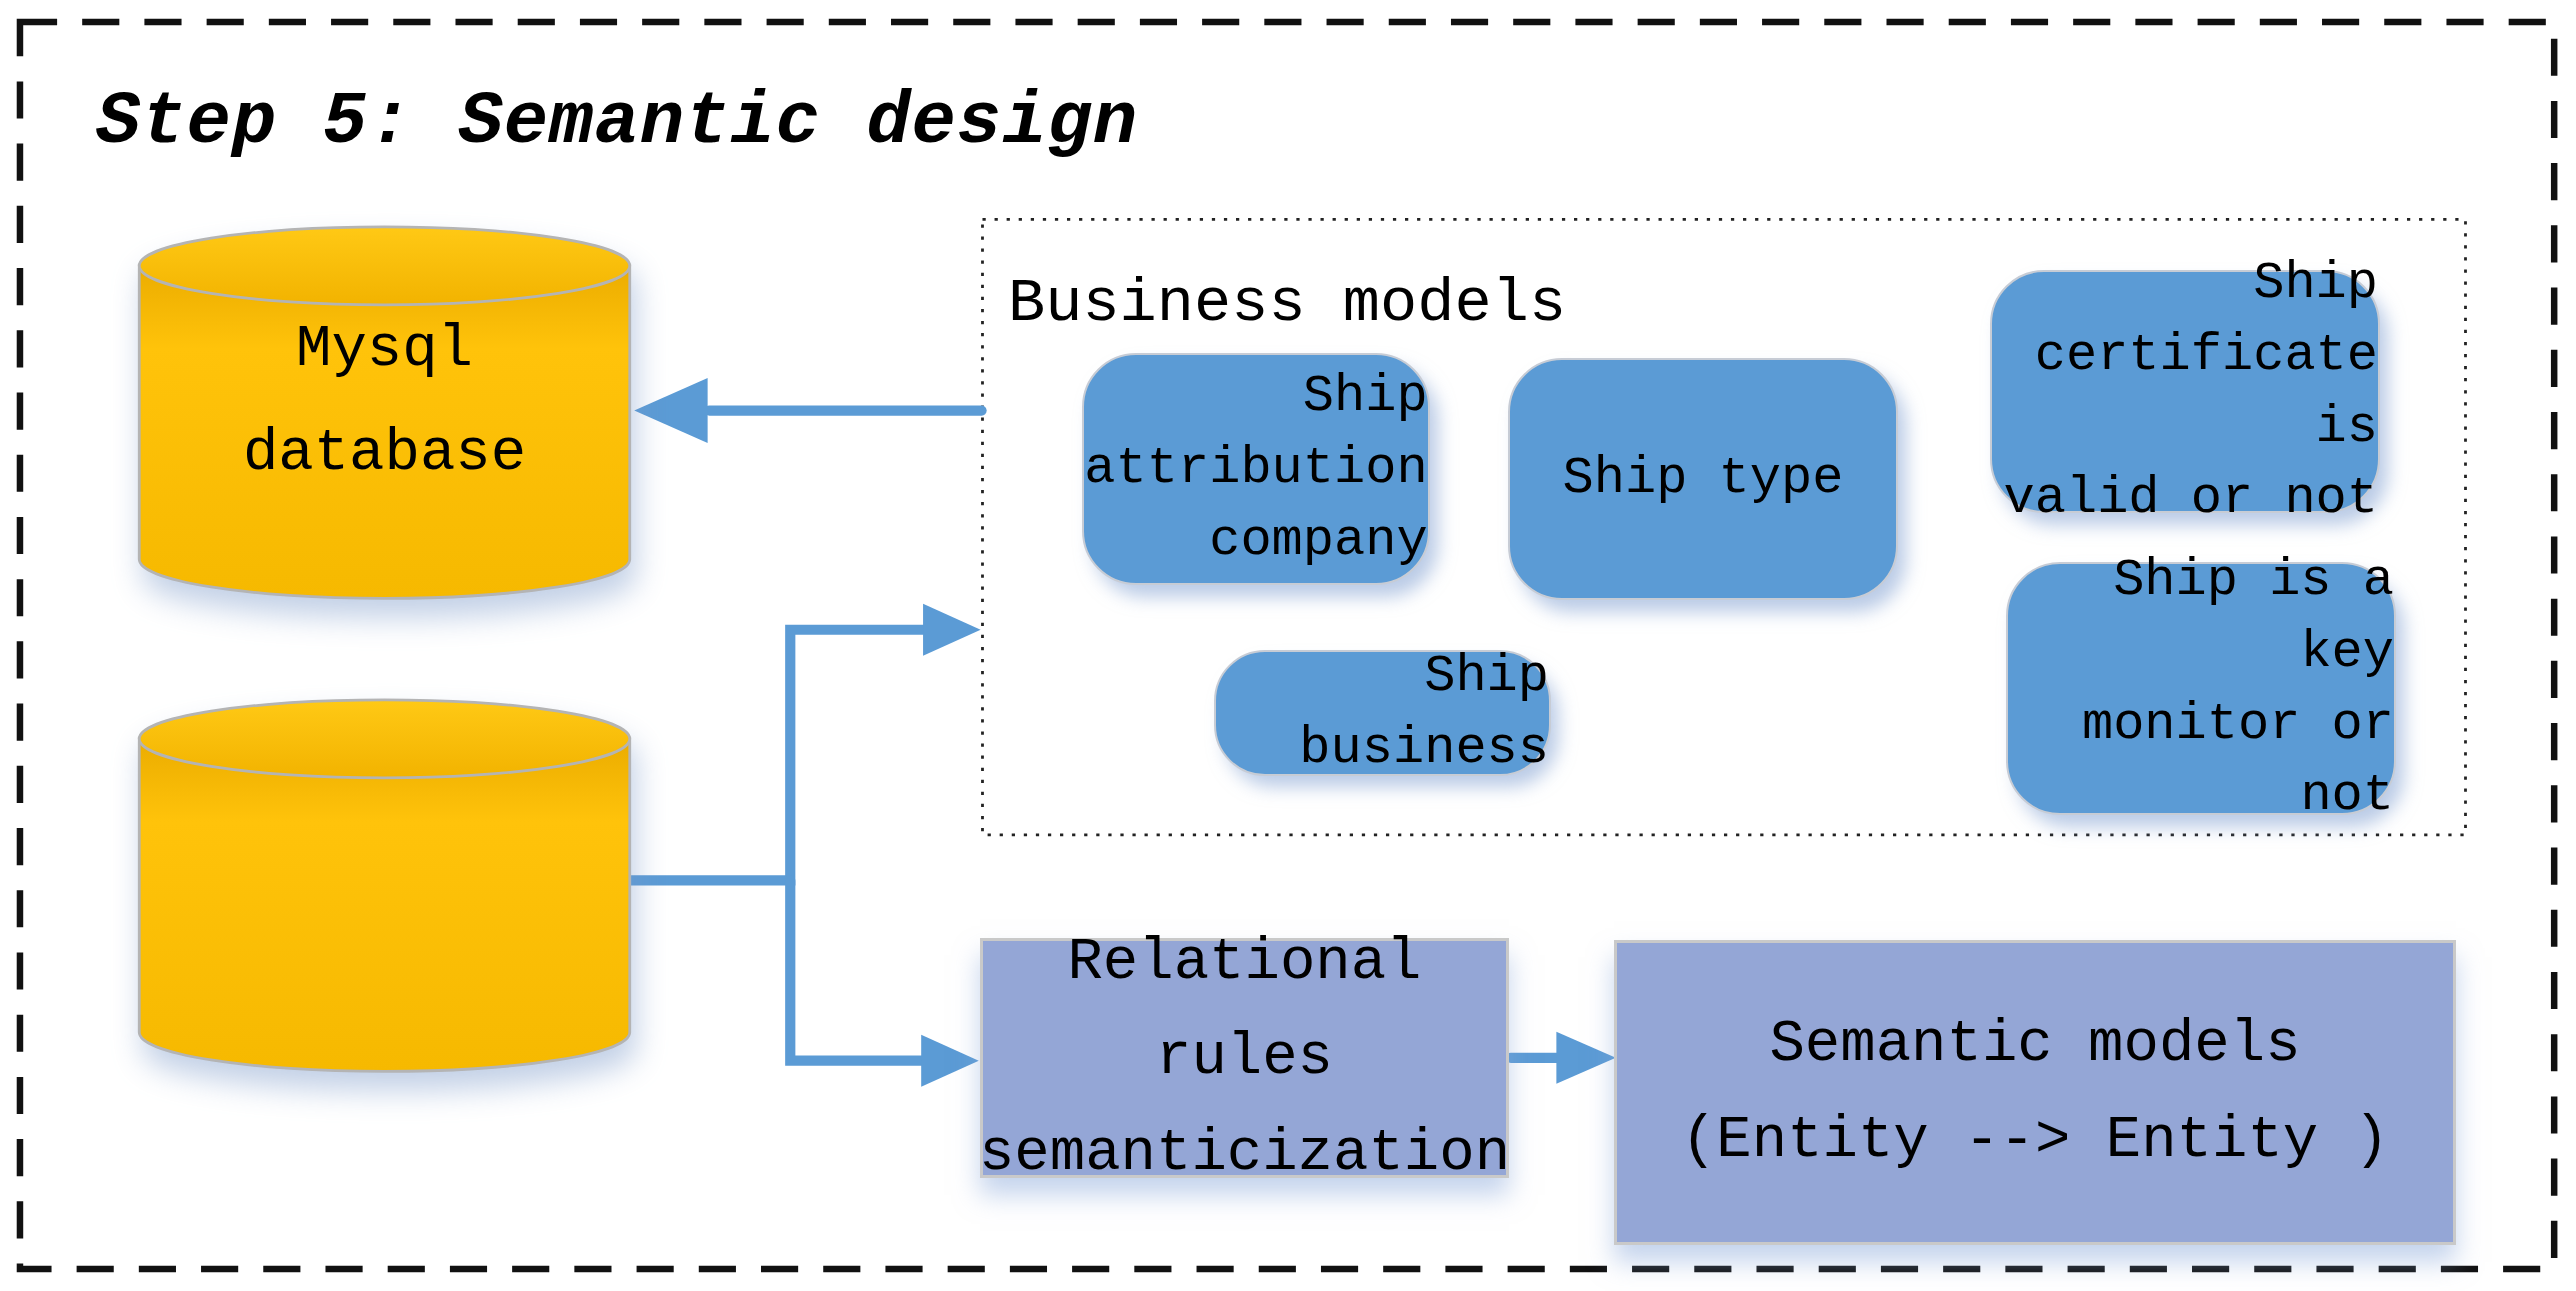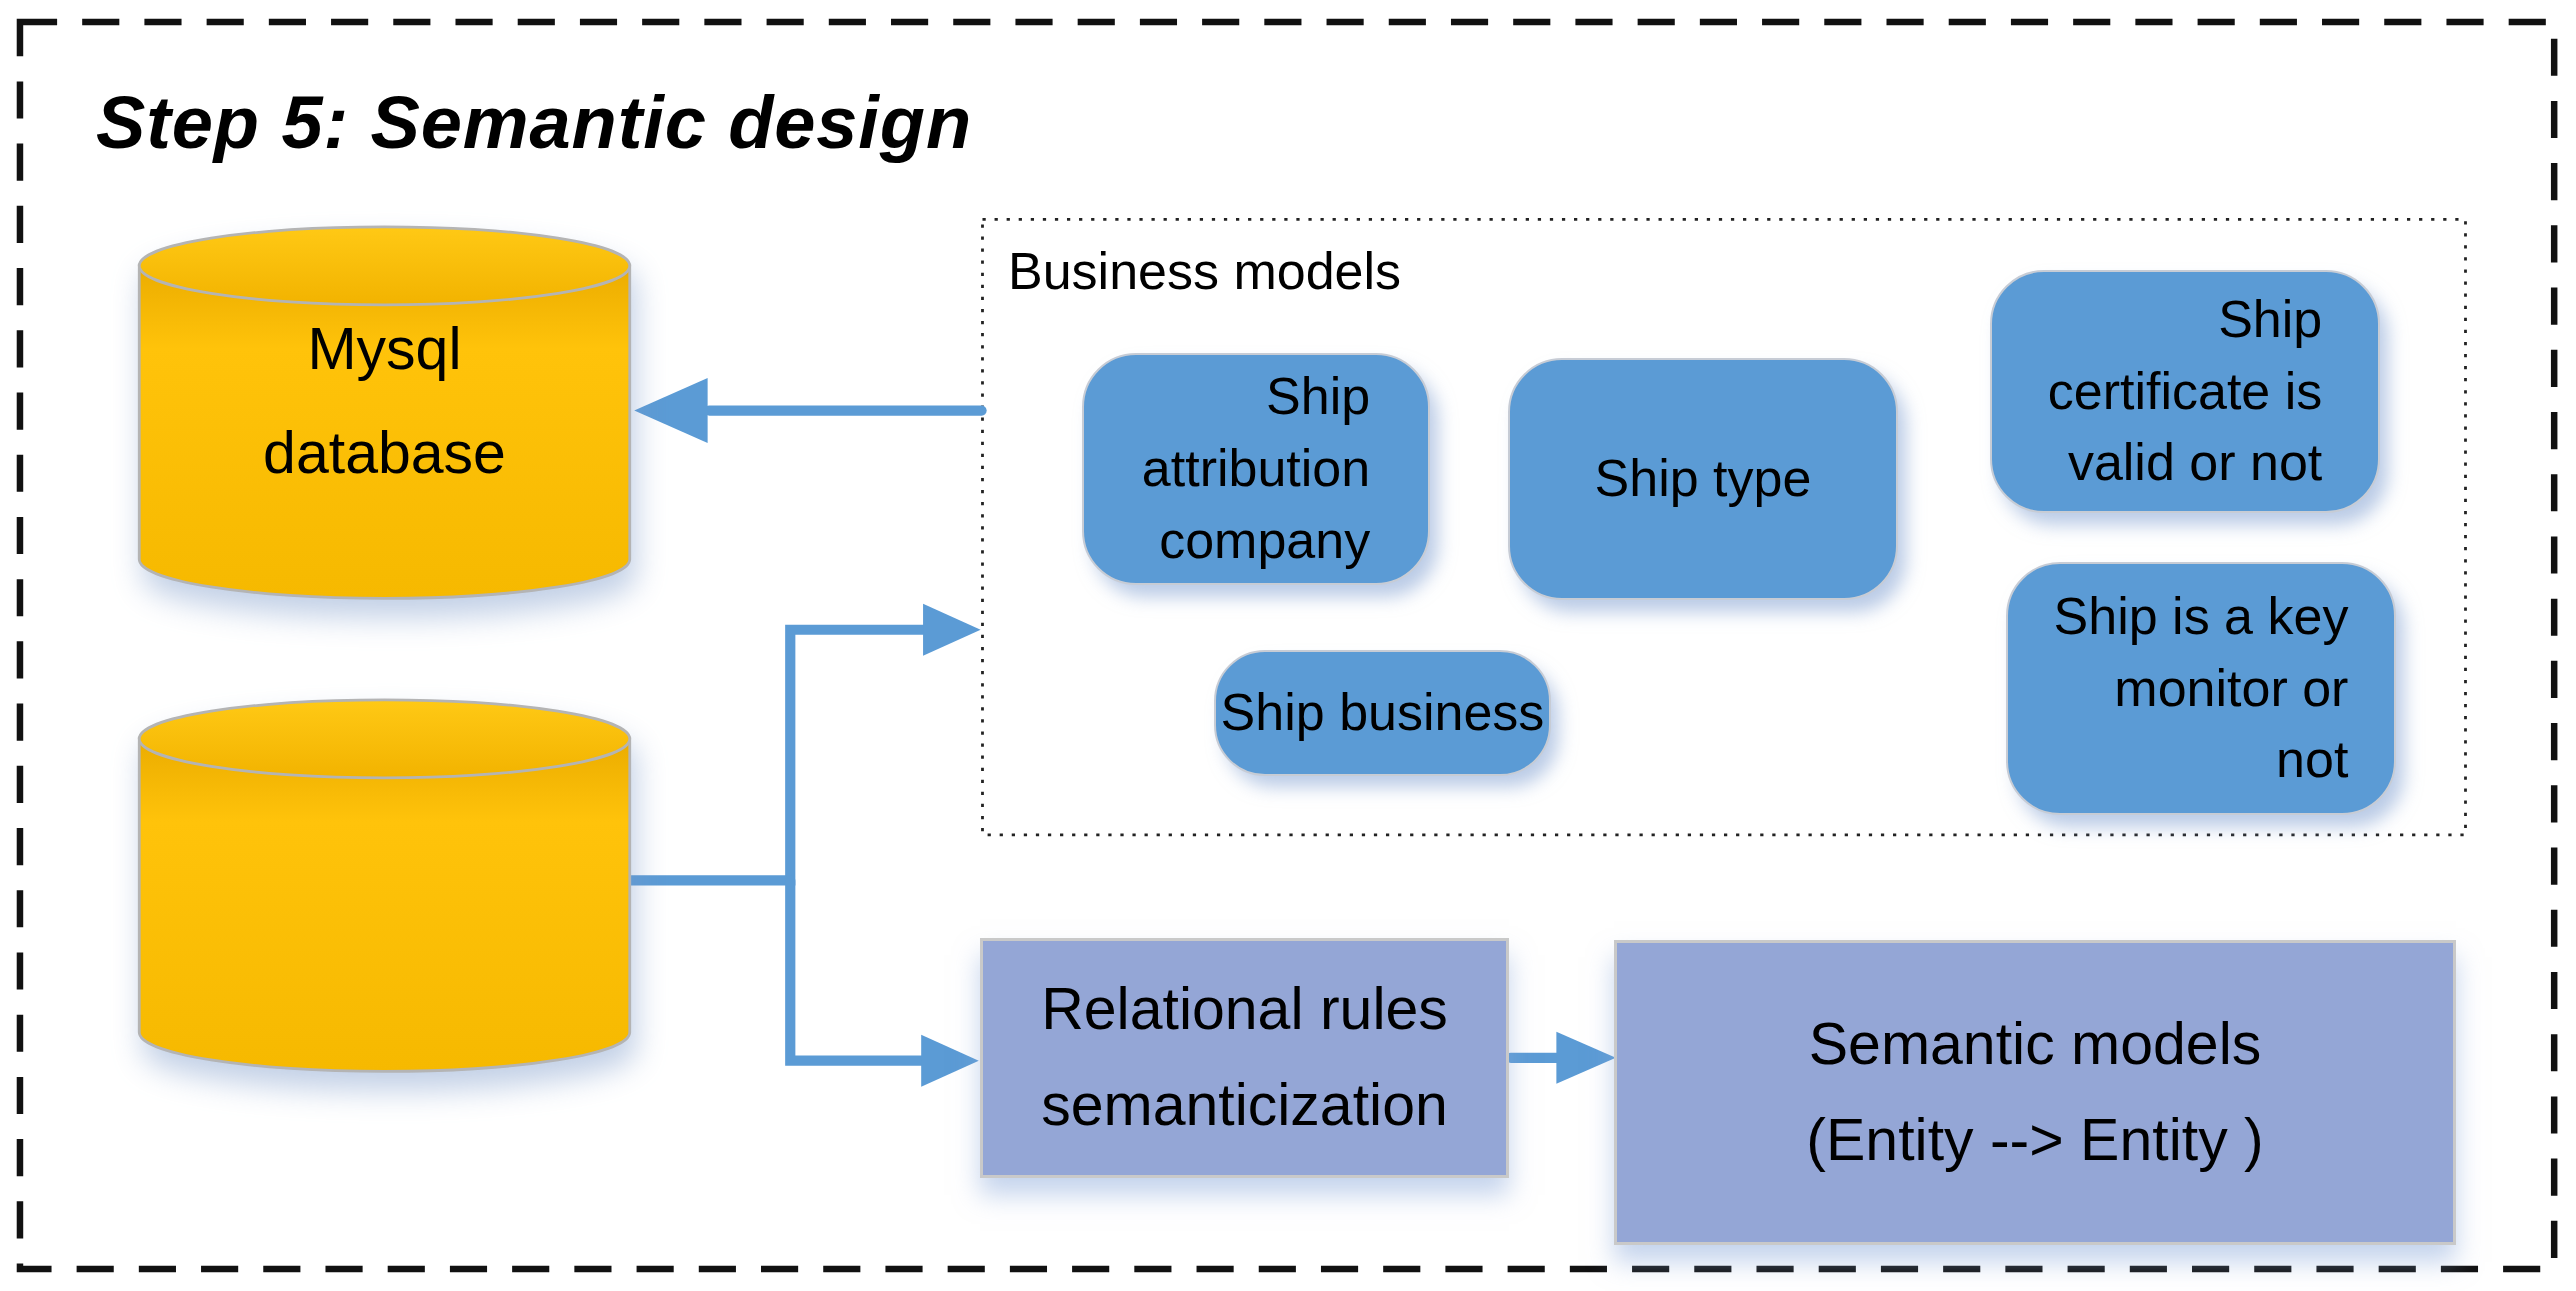--- a/index.html
+++ b/index.html
@@ -1,37 +1,37 @@
 <!DOCTYPE html>
 <html style="--gold: #FFC000; --gold-dark: #EBAC00; --box-blue: #5B9BD5; --rect-blue: #94A6D6; --arrow-blue: #5B9BD5;font-size:15px"><head>
 <meta charset="utf-8">
 <style>
   html,body{margin:0;padding:0;background:#ffffff;}
   .stage{
     position:relative;
     width:2576px;height:1292px;
     background:#ffffff;
-    font-family:Liberation Sans, sans-serif;
+    font-family:Liberation Mono, monospace;
     color:#000;
     overflow:hidden;
     border-radius:11px;
   }
   svg{display:block;}
   .overlay{position:absolute;left:0;top:0;z-index:1;}
   
   .title{
     position:absolute;left:96px;top:80px;z-index:2;
     font-size:74px;line-height:1.15;
     font-weight:bold;font-style:italic;
     letter-spacing:0.9px;
   }
   
   .bm-label{
-    position:absolute;left:1008px;top:242px;z-index:2;
-    font-size:52px;line-height:1.15;
+    position:absolute;left:1008px;top:268px;z-index:2;
+    font-size:62px;line-height:1.15;
   }
   
   .cyl{
     position:absolute;z-index:2;
     filter:drop-shadow(5.6px 18.6px 15px rgba(120,150,200,0.45));
   }
   .cyl-body{fill:url(#goldBody);stroke:#b4b4b4;stroke-width:3;}
   .cyl-top{fill:url(#goldTop);stroke:#b4b4b4;stroke-width:3;}
   .cyl-label{
     position:absolute;z-index:3;

